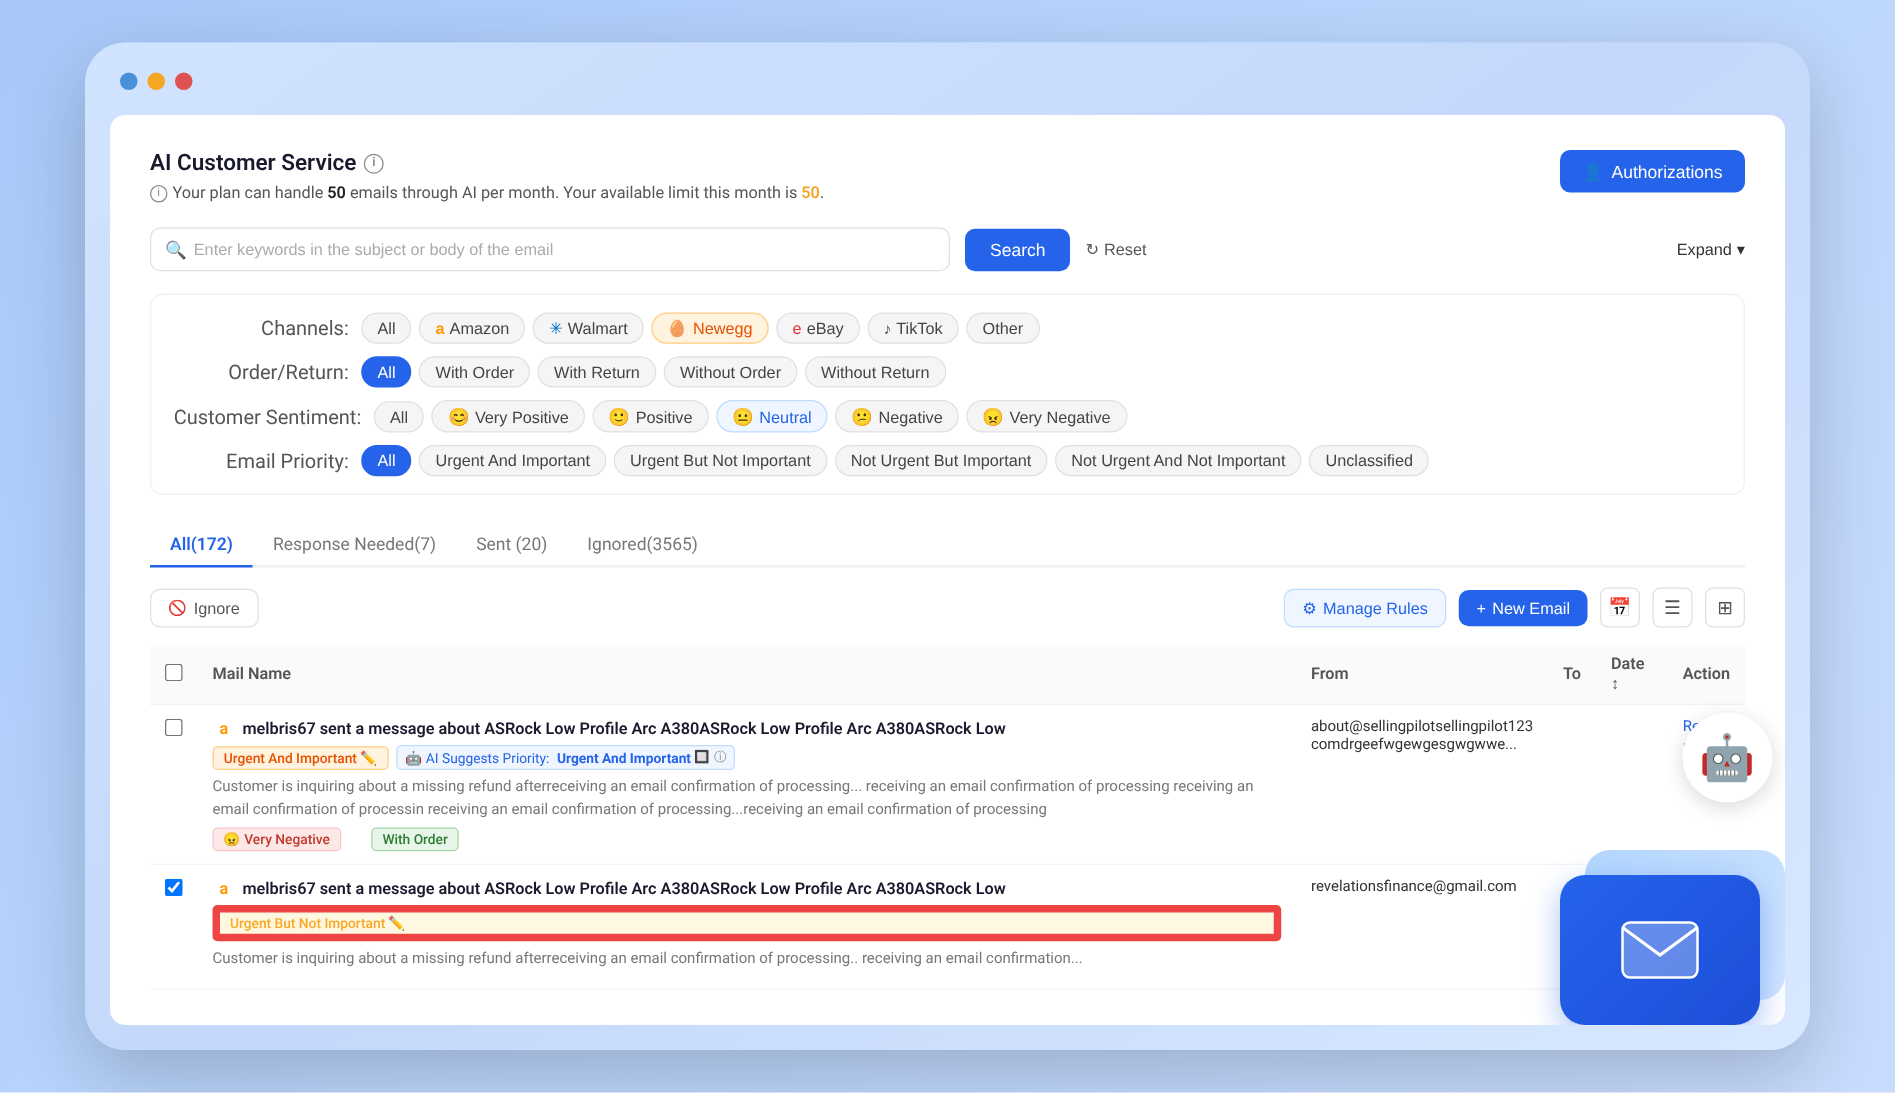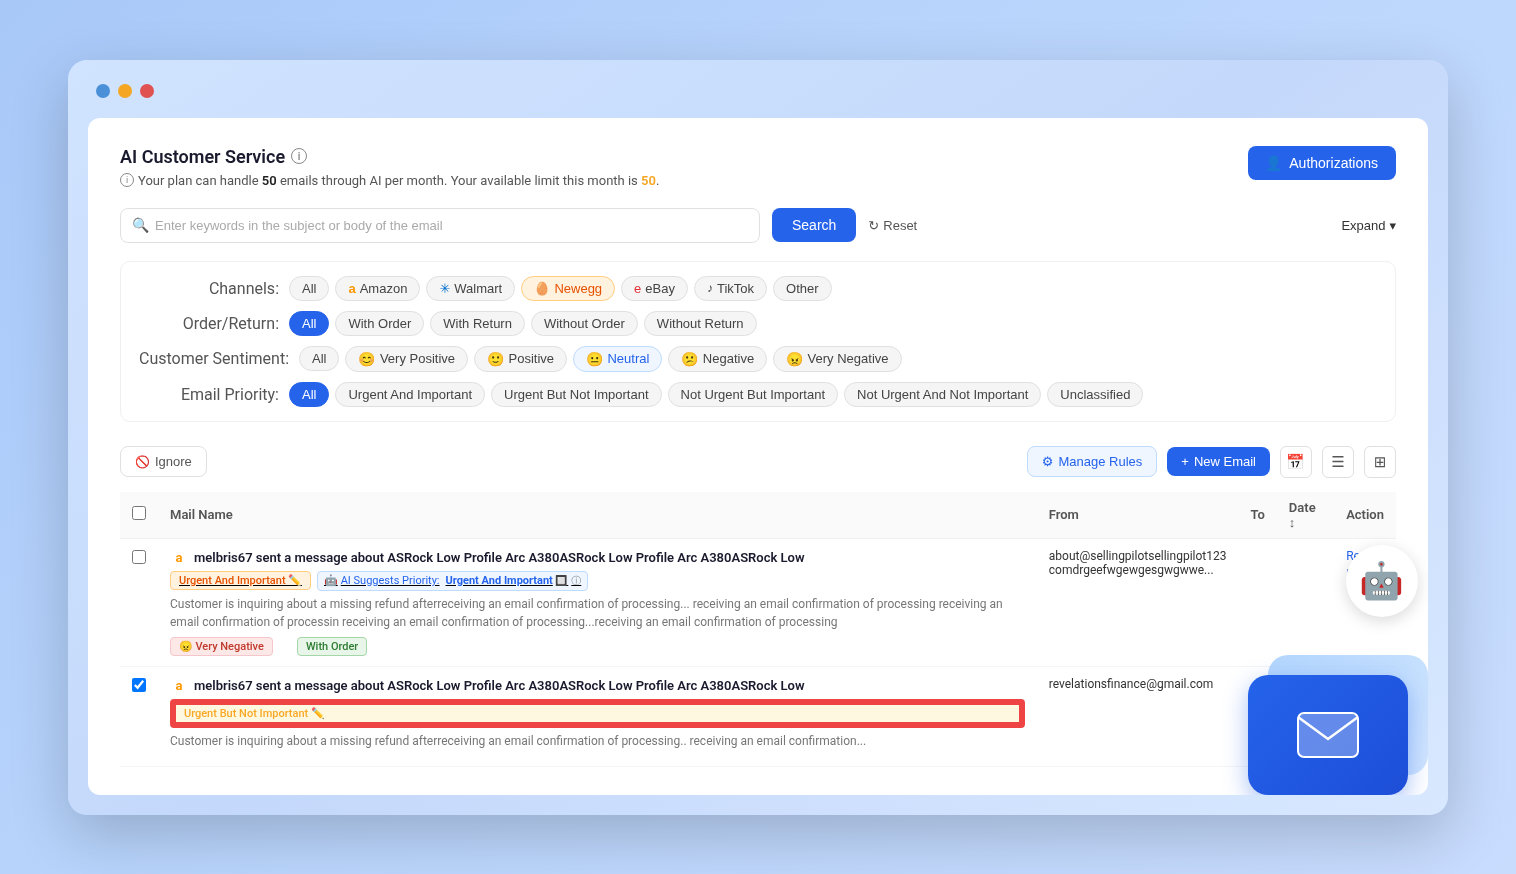--- a/index.html
+++ b/index.html
@@ -8,21 +8,21 @@
       background: linear-gradient(135deg, #a8c8f8 0%, #b8d4fc 40%, #c8dcfe 100%);
       min-height: 100vh;
       display: flex;
       align-items: center;
       justify-content: center;
       padding: 20px;
     }
     .browser-window {
       width: 1380px;
       background: linear-gradient(145deg, #d0e4ff 0%, #c4d8fb 50%, #d8e8ff 100%);
-      border-radius: 19px;
+      border-radius: 32px;
       padding: 20px;
       box-shadow: 0 20px 60px rgba(0,0,0,0.2);
       position: relative;
     }
     .browser-chrome {
       display: flex;
       align-items: center;
       gap: 8px;
       margin-bottom: 16px;
       padding: 4px 8px;
@@ -529,20 +529,26 @@
           <button class="chip chip-active">All</button>
           <button class="chip chip-default">Urgent And Important</button>
           <button class="chip chip-default">Urgent But Not Important</button>
           <button class="chip chip-default">Not Urgent But Important</button>
           <button class="chip chip-default">Not Urgent And Not Important</button>
           <button class="chip chip-default">Unclassified</button>
         </div>
       </div>
     </div>
 
+    <div class="tabs-row">
+      <div class="tab tab-active">All(172)</div>
+      <div class="tab">Response Needed(7)</div>
+      <div class="tab">Sent (20)</div>
+      <div class="tab">Ignored(3565)</div>
+    </div>
 
     <div class="actions-row">
       <button class="btn-ignore">
         <span style="font-size:12px;">🚫</span>
         <span>Ignore</span>
       </button>
       <button class="btn-manage-rules">
         <span>⚙</span>
         <span>Manage Rules</span>
       </button>
@@ -578,21 +584,21 @@
 
         <tr>
           <td class="checkbox-cell">
             <input type="checkbox" style="">
           </td>
           <td>
             <div class="email-subject">
               <span class="amazon-icon">a</span>
               <span>melbris67 sent a message about ASRock Low Profile Arc A380ASRock Low Profile Arc A380ASRock Low</span>
             </div>
-            <div style="display:flex;align-items:center;gap:6px;margin-bottom:4px;flex-wrap:wrap;text-decoration:underline;">
+            <div style="display:flex;align-items:center;gap:6px;margin-bottom:4px;flex-wrap:wrap;">
               <span class="tag tag-urgent">Urgent And Important ✏️</span>
               <span class="ai-badge">
                 <span>🤖</span>
                 AI Suggests Priority: <strong style="margin-left:3px;">Urgent And Important</strong>
                 <span style="font-size:10px;">🔲</span>
                 <span style="font-size:10px;color:#888;">ⓘ</span>
               </span>
             </div>
             <div class="email-preview">
               Customer is inquiring about a missing refund afterreceiving an email confirmation of processing... receiving an email confirmation of processing receiving an email confirmation of processin receiving an email confirmation of processing...receiving an email confirmation of processing

